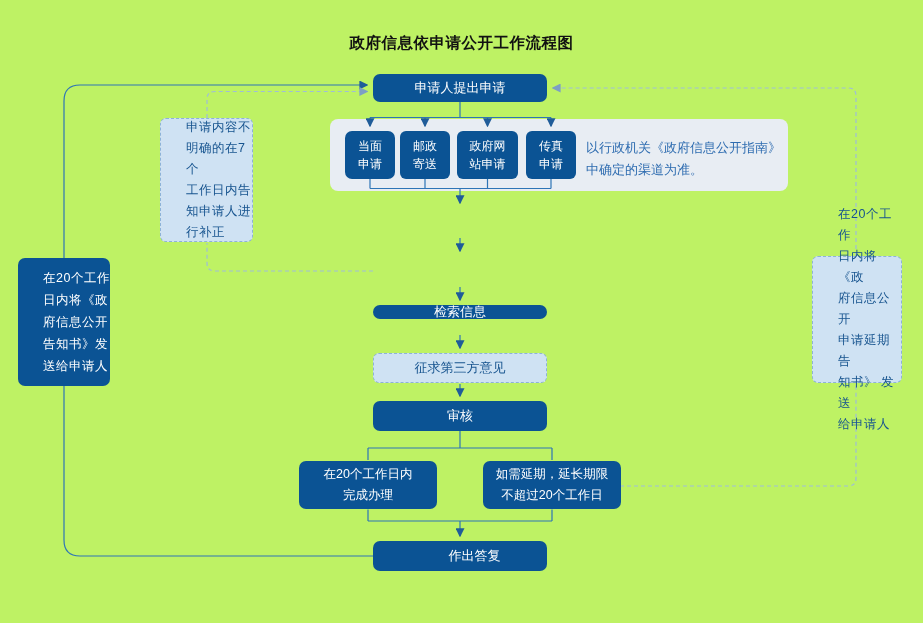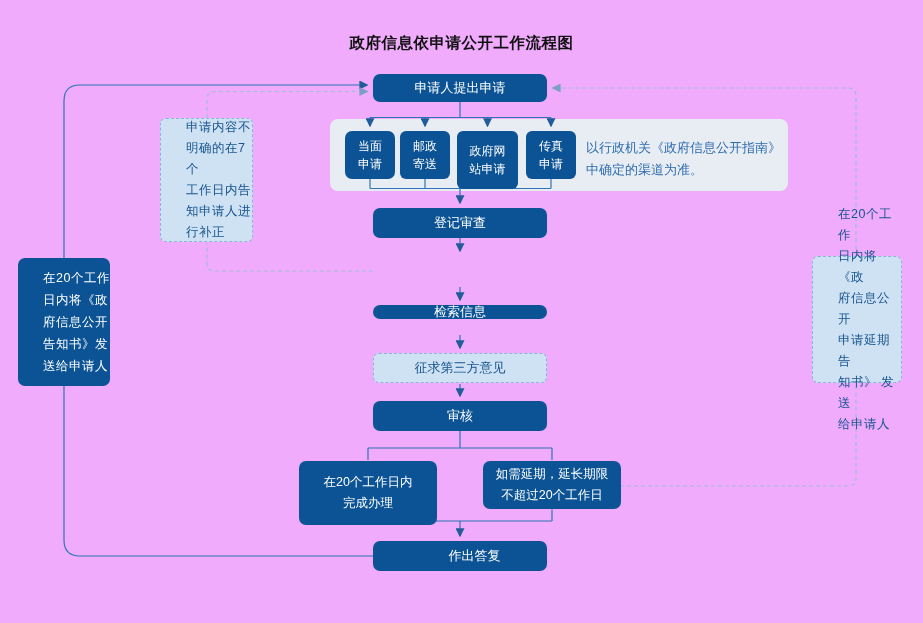--- a/index.html
+++ b/index.html
@@ -1,17 +1,17 @@
 <!DOCTYPE html>
 <html><head>
 <meta charset="utf-8">
 <style>
   html,body{margin:0;padding:0;background:#ffffff;}
   body{font-family:"Liberation Sans","DejaVu Sans",sans-serif;}
-  .canvas{position:relative;width:923px;height:623px;background:#f0abfc;overflow:hidden;}
+  .canvas{position:relative;width:923px;height:623px;background:#bef264;overflow:hidden;}
 
   .title{position:absolute;left:0;top:33px;width:100%;text-align:center;
          font-size:15.5px;font-weight:bold;color:#111111;letter-spacing:0.5px;}
 
   .panel{position:absolute;left:330px;top:119px;width:458px;height:72px;
          background:#e8edf3;border-radius:8px;z-index:1;}
 
   .wires{position:absolute;left:0;top:0;z-index:2;}
 
   .box{position:absolute;display:flex;align-items:center;justify-content:center;
@@ -80,38 +80,37 @@
       <path d="M856,256 V96 Q856,88 848,88 H553" marker-end="url(#arrD)"></path>
     </g>
   </svg>
 
   <div class="box dark" style="left:373px;top:74px;width:174px;height:28px;">申请人提出申请</div>
 
   <div class="box dark ch" style="left:345px;top:131px;width:50px;height:48px;border-radius:7px;">当面
 申请</div>
   <div class="box dark ch" style="left:400px;top:131px;width:50px;height:48px;">邮政
 寄送</div>
-  <div class="box dark ch" style="left:457px;top:131px;width:61px;height:58px;">政府网
+  <div class="box dark ch" style="left:457px;top:131px;width:61px;height:48px;">政府网
 站申请</div>
   <div class="box dark ch" style="left:526px;top:131px;width:50px;height:48px;">传真
 申请</div>
 
   <div class="note">以行政机关《政府信息公开指南》
 中确定的渠道为准。</div>
 
-  <div class="box dark" style="left:373px;top:208px;width:174px;height:30px;">登记审查</div>
 
 
   <div class="box dark" style="left:373px;top:305px;width:174px;height:14px;">检索信息</div>
 
   <div class="box light" style="left:373px;top:353px;width:174px;height:30px;">征求第三方意见</div>
 
   <div class="box dark" style="left:373px;top:401px;width:174px;height:30px;">审核</div>
 
-  <div class="box dark branch" style="left:299px;top:461px;width:138px;height:64px;">在20个工作日内
+  <div class="box dark branch" style="left:299px;top:461px;width:138px;height:48px;">在20个工作日内
 完成办理</div>
   <div class="box dark branch" style="left:483px;top:461px;width:138px;height:48px;">如需延期，延长期限
 不超过20个工作日</div>
 
   <div class="box dark" style="left:373px;top:541px;width:174px;height:30px;padding-left:29px;">作出答复</div>
 
   <div class="box light side" style="left:160px;top:118px;width:93px;height:124px;">申请内容不
 明确的在7个
 工作日内告
 知申请人进

